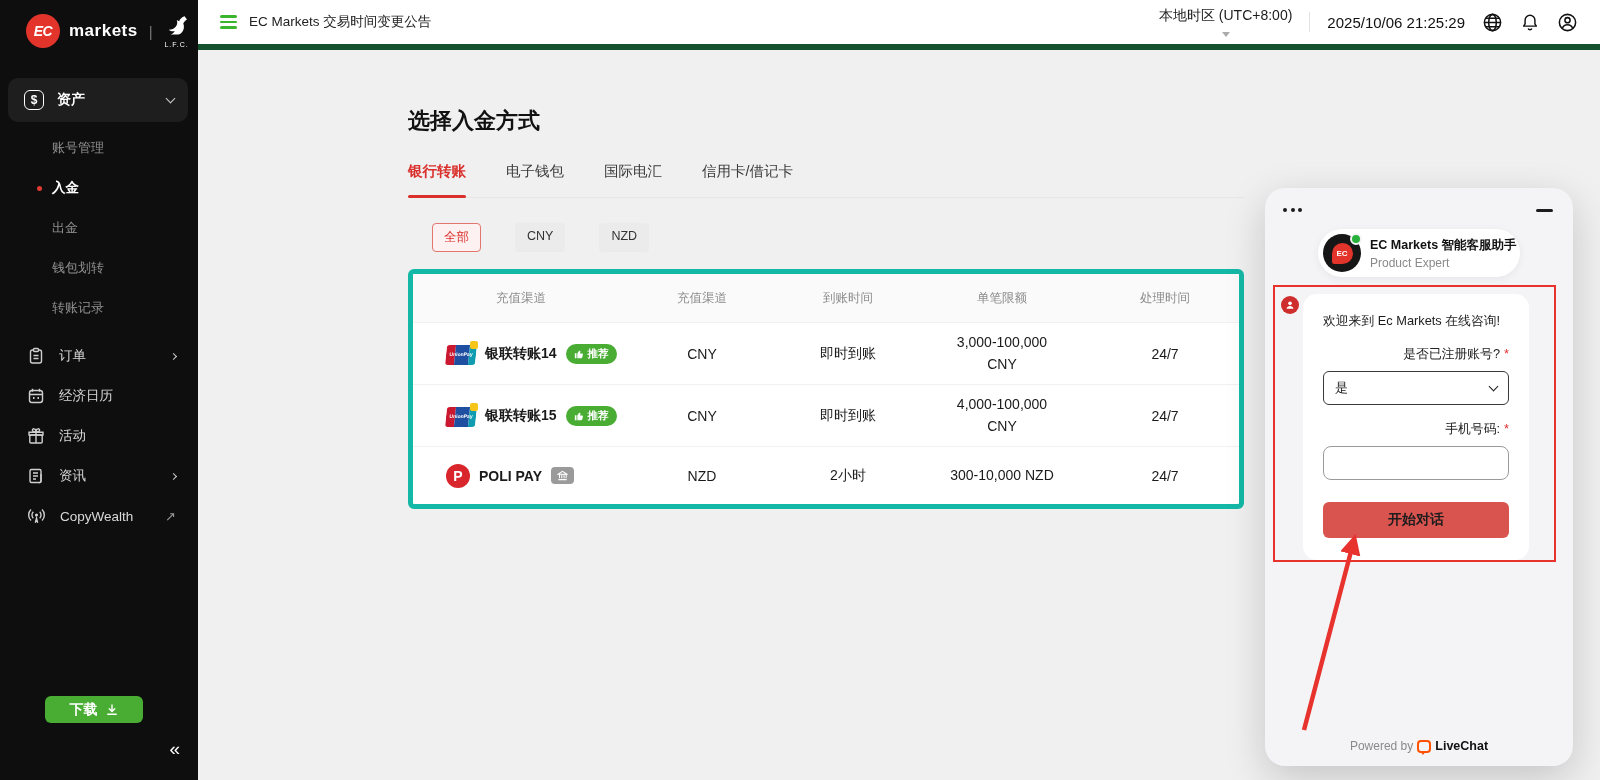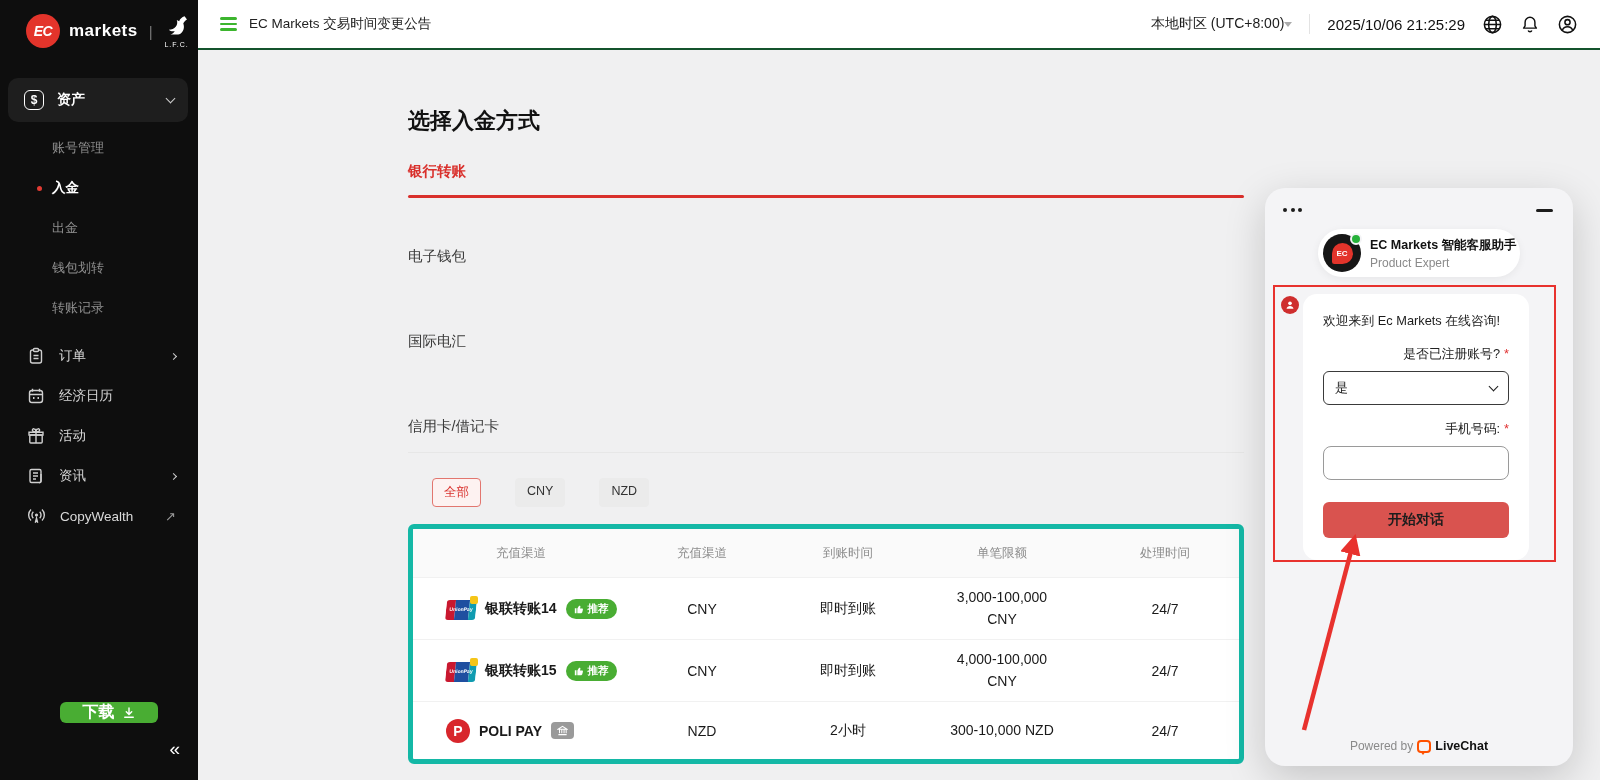--- a/index.html
+++ b/index.html
@@ -22,40 +22,40 @@
   .chev.right { transform:rotate(-45deg); }
   .chev.sm { width:5px; height:5px; }
   .spacer { margin-left:auto; }
   .sub-list { margin-top:6px; }
   .sub-item { height:40px; display:flex; align-items:center; padding-left:52px; color:#8f8f8f; font-size:13px; cursor:pointer; position:relative; }
   .sub-item.active { color:#fff; font-weight:bold; font-size:13.5px; }
   .sub-item.active .dot { position:absolute; left:37px; top:50%; margin-top:-2.5px; width:5px; height:5px; border-radius:50%; background:#e23b33; }
   .nav-item { height:40px; display:flex; align-items:center; padding:0 22px 0 27px; gap:14px; color:#d9d9d9; font-size:13.5px; cursor:pointer; }
   .nav-item svg { flex:0 0 auto; }
   .ext-arrow { color:#9a9a9a; font-size:13px; }
-  .dl-btn { position:absolute; left:45px; bottom:57px; width:98px; height:21px; background:#49ad33; border:none; border-radius:6px; color:#fff; font-size:16px; font-weight:bold; display:flex; align-items:center; justify-content:center; gap:7px; cursor:pointer; font-family:inherit;margin-left:15px; }
+  .dl-btn { position:absolute; left:45px; bottom:57px; width:98px; height:27px; background:#49ad33; border:none; border-radius:6px; color:#fff; font-size:14px; font-weight:bold; display:flex; align-items:center; justify-content:center; gap:7px; cursor:pointer; font-family:inherit; }
   .collapse { position:absolute; right:18px; bottom:22px; color:#fff; font-size:19px; cursor:pointer; line-height:1; }
 
   
-  .header { position:absolute; left:198px; top:0; right:0; height:50px; background:#fff; border-bottom:2px solid #14532d; display:flex; align-items:center; padding:0 22px; z-index:10; }
+  .header { position:absolute; left:198px; top:0; right:0; height:50px; background:#fff; border-bottom:6px solid #14532d; display:flex; align-items:center; padding:0 22px; z-index:10; }
   .burger { display:flex; flex-direction:column; gap:3px; margin-right:12px; cursor:pointer; }
   .burger i { display:block; width:17px; height:2.5px; background:#3cb52e; border-radius:2px; }
   .announce { font-size:13.5px; color:#222; cursor:pointer; }
   .header-right { margin-left:auto; display:flex; align-items:center; gap:17px; }
-  .tz { display:flex; align-items:center; font-size:14px; color:#1c1c1c; cursor:pointer; }
+  .tz { display:flex; align-items:center; gap:7px; font-size:14px; color:#1c1c1c; cursor:pointer;flex-direction:column; }
   .caret { width:0; height:0; border-left:4.5px solid transparent; border-right:4.5px solid transparent; border-top:5px solid #ababab; }
   .vdiv { width:1px; height:20px; background:#e3e3e3; }
   .dtime { font-size:15px; color:#111; font-weight:500; }
   .hicon { cursor:pointer; display:flex; }
 
   
   .main { position:absolute; left:198px; top:50px; right:0; bottom:0; background:#f0f0f1; }
   .content { margin:56px 0 0 210px; width:836px; }
   .page-title { font-size:22px; font-weight:bold; color:#111; }
-  .tabs { display:flex; gap:50px; margin-top:26px; border-bottom:1px solid #e7e7e7;flex-direction:column; }
+  .tabs { display:flex; gap:40px; margin-top:26px; border-bottom:1px solid #e7e7e7; }
   .tab { font-size:14.5px; color:#3a3a3a; padding-bottom:16px; cursor:pointer; position:relative; }
   .tab.active { color:#d9302c; font-weight:bold; }
   .tab.active::after { content:""; position:absolute; left:0; right:0; bottom:-1px; height:3px; background:#d9302c; border-radius:2px; }
   .chips { display:flex; gap:10px; margin-top:25px; }
   .chip { font-size:12.5px; padding:5px 11px; border-radius:4px; background:#ebebeb; color:#333; border:1px solid #ebebeb; cursor:pointer;margin-left:24px; }
   .chip.active { background:#fdf2f1; color:#d9302c; border:1px solid #e2766f; }
 
   .table { margin-top:17px; background:#fff; border-radius:6px; overflow:hidden; border:5px solid #14b8a6; }
   .trow { display:grid; grid-template-columns:216px 146px 146px 162px 164px; align-items:center; }
   .thead { background:#fafafa; height:48px; color:#8c8c8c; font-size:12.5px; }

